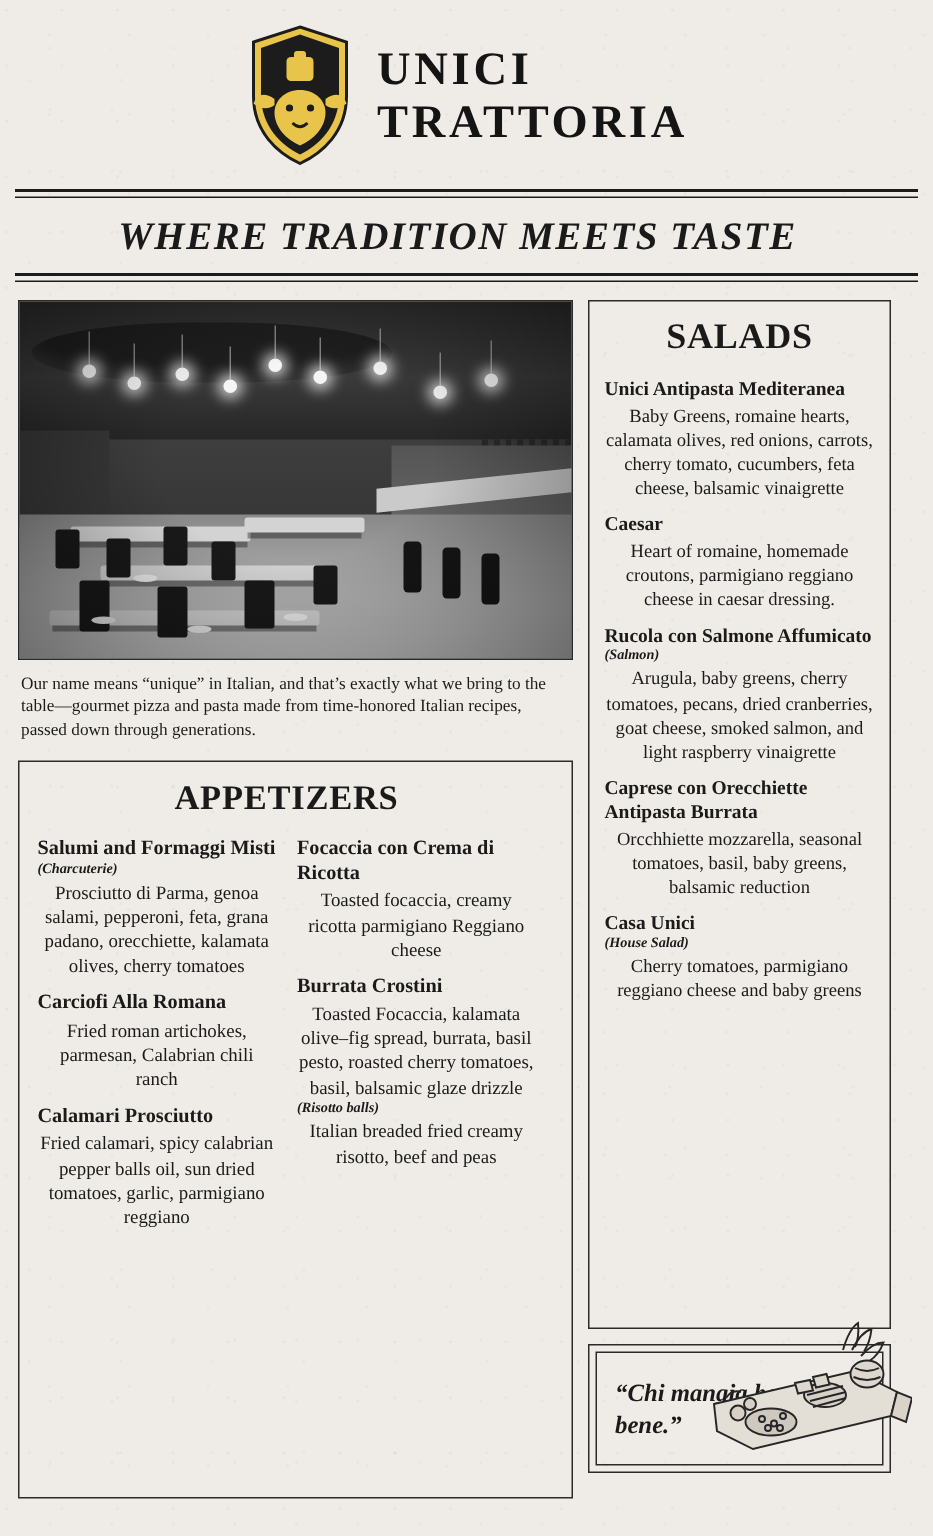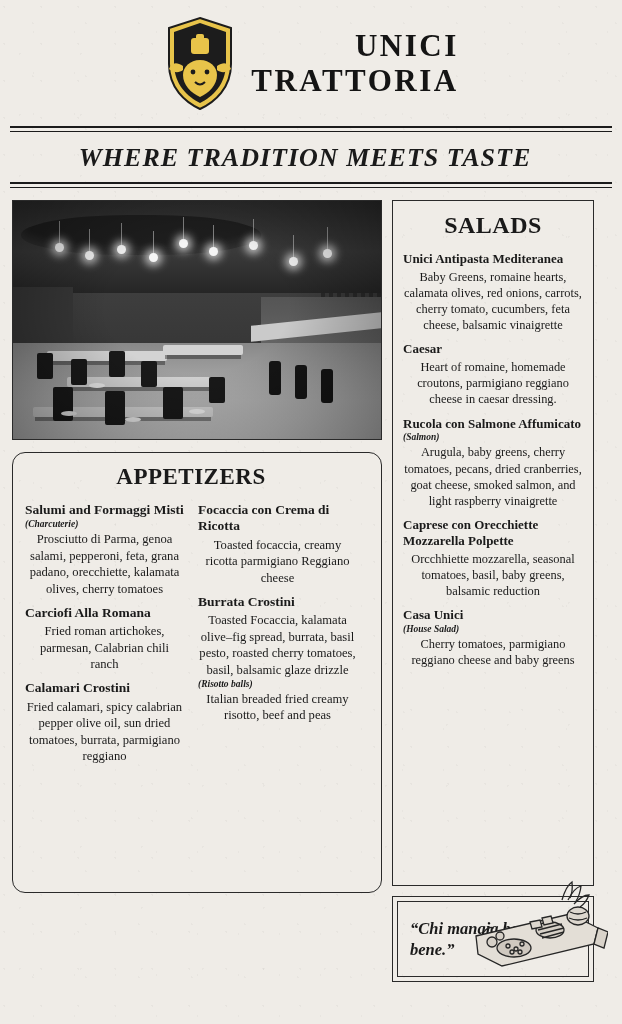--- a/index.html
+++ b/index.html
@@ -34,21 +34,20 @@
   }
   .crest { width: 74px; height: 96px; flex: 0 0 auto; }
   .brand { text-align:left; }
   .brand .line {
     font-family: "Liberation Serif", serif;
     font-weight: bold;
     font-size: 31px;
     letter-spacing: 2.5px;
     line-height: 1.12;
     color:#141414;
-    text-align:right;
   }
 
   .rule-double {
     margin: 4px 10px 0 10px;
     border-top: 2px solid #1b1b1b;
   }
   .rule-double .inner { border-top: 1px solid #1b1b1b; margin-top: 3px; }
 
   .tagline {
     text-align:center;
@@ -149,21 +148,21 @@
     background: transparent;
   }
   .box-title {
     text-align:center;
     font-weight: bold;
     font-size: 23px;
     letter-spacing: .5px;
     padding: 7px 0 4px 0;
   }
 
-  .appetizers { margin: 12px 0 0 0; padding: 4px 24px 12px 12px; height: 441px; border-radius: 13px; }
+  .appetizers { margin: 12px 0 0 0; padding: 4px 24px 12px 12px; height: 492px; }
   .two-col { display:flex; gap: 14px; }
   .two-col .col { width: 50%; }
 
   .item-name {
     font-weight: bold;
     font-size: 13.5px;
     line-height: 1.22;
     margin-top: 8px;
   }
   .item-sub {
@@ -287,41 +286,42 @@
         <div class="plate" style="left:112px; top:216px;"></div>
         <div class="plate" style="left:176px; top:208px;"></div>
         <div class="plate" style="left:76px;  top:182px;"></div>
 
         <div class="stool" style="left:256px; top:160px;"></div>
         <div class="stool" style="left:282px; top:164px;"></div>
         <div class="stool" style="left:308px; top:168px;"></div>
         <div class="vig"></div>
       </div>
 
+      <div class="caption">Our name means “unique” in Italian, and that’s exactly what we bring to the table—gourmet pizza and pasta made from time-honored Italian recipes, passed down through generations.</div>
 
       <div class="box appetizers">
         <div class="box-title">APPETIZERS</div>
         <div class="two-col">
           <div class="col">
 
             <div>
               <div class="item-name">Salumi and Formaggi Misti</div>
               <div class="item-sub">(Charcuterie)</div>
               <div class="item-desc">Prosciutto di Parma, genoa salami, pepperoni, feta, grana padano, orecchiette, kalamata olives, cherry tomatoes</div>
             </div>
 
 
             <div>
               <div class="item-name">Carciofi Alla Romana</div>
               <div class="item-desc">Fried roman artichokes, parmesan, Calabrian chili ranch</div>
             </div>
 
             <div>
-              <div class="item-name">Calamari Crostini</div>
-              <div class="item-desc">Fried calamari, spicy calabrian pepper olive oil, sun dried tomatoes, burrata, parmigiano reggiano</div>
+              <div class="item-name">Calamari Prosciutto</div>
+              <div class="item-desc">Fried calamari, spicy calabrian pepper balls oil, sun dried tomatoes, garlic, parmigiano reggiano</div>
             </div>
 
           </div>
           <div class="col">
 
             <div>
               <div class="item-name">Focaccia con Crema di Ricotta</div>
               <div class="item-desc">Toasted focaccia, creamy ricotta parmigiano Reggiano cheese</div>
             </div>
 
@@ -381,21 +381,21 @@
           <div class="item-desc">Heart of romaine, homemade croutons, parmigiano reggiano cheese in caesar dressing.</div>
         </div>
 
         <div>
           <div class="item-name">Rucola con Salmone Affumicato</div>
           <div class="item-sub">(Salmon)</div>
           <div class="item-desc">Arugula, baby greens, cherry tomatoes, pecans, dried cranberries, goat cheese, smoked salmon, and light raspberry vinaigrette</div>
         </div>
 
         <div>
-          <div class="item-name">Caprese con Orecchiette Mozzarella Polpette</div>
+          <div class="item-name">Caprese con Orecchiette Antipasta Burrata</div>
           <div class="item-desc">Orcchhiette mozzarella, seasonal tomatoes, basil, baby greens, balsamic reduction</div>
         </div>
 
         <div>
           <div class="item-name">Casa Unici</div>
           <div class="item-sub">(House Salad)</div>
           <div class="item-desc">Cherry tomatoes, parmigiano reggiano cheese and baby greens</div>
         </div>
       </div>
 

